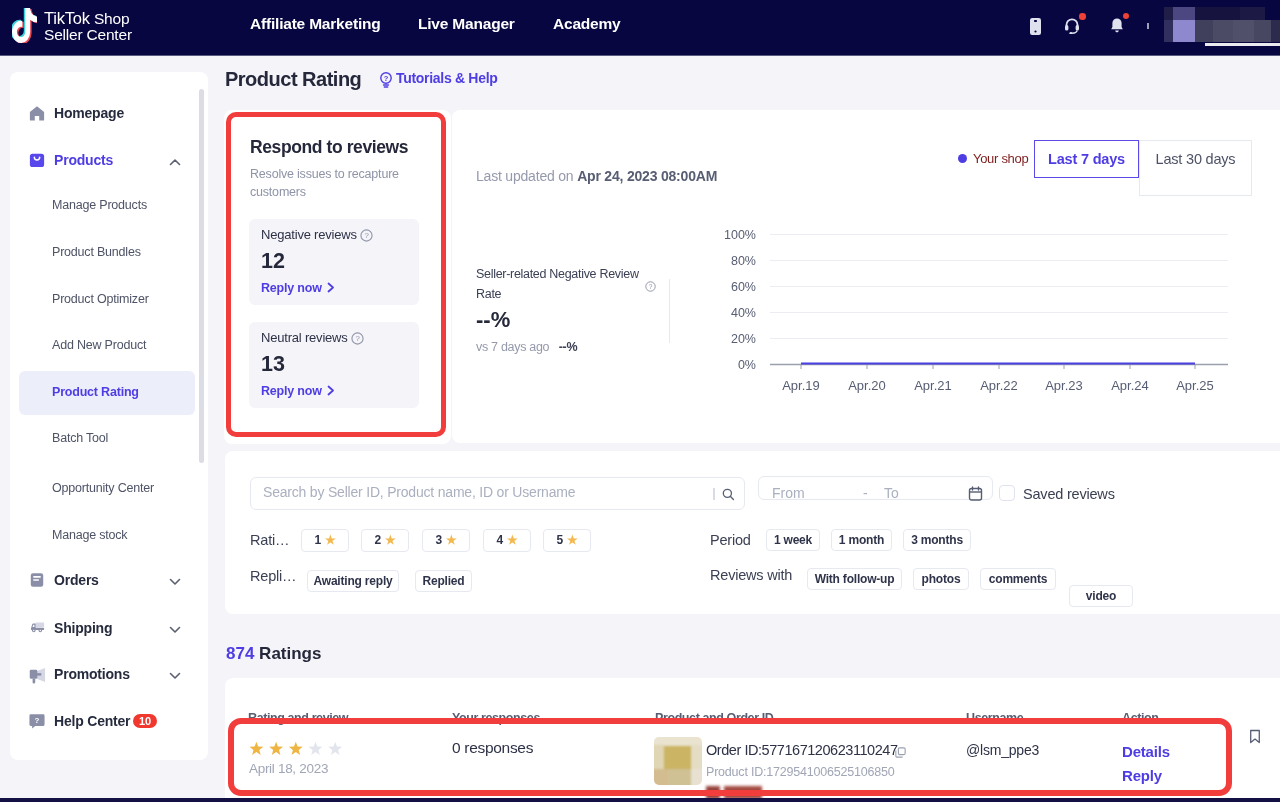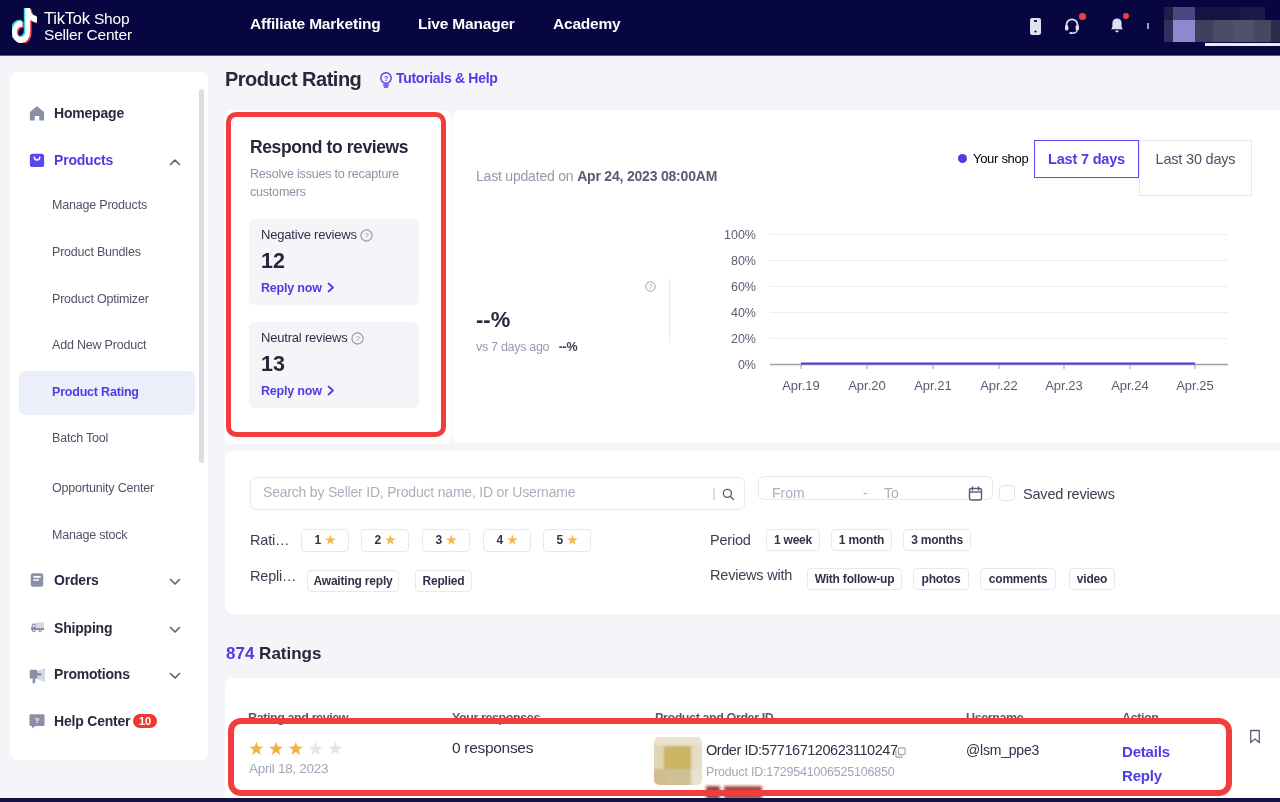--- a/index.html
+++ b/index.html
@@ -199,24 +199,25 @@
     <div class="rn">Reply now <svg width="7" height="11" viewBox="0 0 7 11" style="vertical-align:-1px;margin-left:2px">
           <path d="M1.5 1.5 L6 5.5 L1.5 9.5" fill="none" stroke="#4e3de4" stroke-width="1.7" stroke-linecap="round" stroke-linejoin="round"></path>
         </svg></div>
   </div>
 </div>
 <div class="redbox" style="left:226px;top:112px;width:220px;height:325px;border-width:5.5px;border-radius:10px"></div>
 
 <div class="card" style="left:452px;top:110px;width:828px;height:333px;border-radius:8px 0 0 8px">
   <div style="position:absolute;left:24px;top:58px;font-size:14px;letter-spacing:-0.2px;color:#9599ac">Last updated on <span style="color:#575d72;font-weight:700">Apr 24, 2023 08:00AM</span></div>
   <div style="position:absolute;left:506px;top:44px;width:9px;height:9px;border-radius:50%;background:#4e3de4"></div>
-  <div style="position:absolute;left:521px;top:41px;font-size:13px;letter-spacing:-0.3px;color:#000000">Your shop</div>
+  <div style="position:absolute;left:521px;top:41px;font-size:13px;letter-spacing:-0.3px;color:#7f1d1d">Your shop</div>
   <div style="position:absolute;left:582px;top:30px;width:105px;height:38px;border:1px solid #5b49e8;text-align:center;line-height:36px;font-size:14.5px;letter-spacing:-0.2px;font-weight:700;color:#4e3de4;background:#fff;z-index:2">Last 7 days</div>
   <div style="position:absolute;left:687px;top:30px;width:113px;height:56px;border:1px solid #e7e9f1;text-align:center;line-height:36px;font-size:14.5px;letter-spacing:-0.2px;color:#4d5266">Last 30 days</div>
 
+  <div style="position:absolute;left:24px;top:155px;width:180px;font-size:12.5px;letter-spacing:-0.3px;line-height:19.5px;color:#3b4054">Seller-related Negative Review Rate</div>
   <svg style="position:absolute;left:193px;top:171px" width="11" height="11" viewBox="0 0 14 14">
       <circle cx="7" cy="7" r="6" fill="none" stroke="#8f94a8" stroke-width="1.2"></circle>
       <text x="7" y="10" text-anchor="middle" font-size="8.5" fill="#8f94a8">?</text>
     </svg>
   <div style="position:absolute;left:24px;top:197px;font-size:22px;font-weight:700;color:#25283a">--%</div>
   <div style="position:absolute;left:24px;top:230px;font-size:12.5px;letter-spacing:-0.3px;color:#9599ac">vs 7 days ago&nbsp;&nbsp;&nbsp;<span style="color:#3b4054;font-weight:700">--%</span></div>
   <div style="position:absolute;left:217px;top:169px;width:1px;height:64px;background:#e7e9f1"></div>
 
   <svg style="position:absolute;left:228px;top:110px" width="588" height="200" viewBox="0 0 588 200">
     <g font-size="12.5" fill="#575d72">
@@ -293,21 +294,21 @@
   <div class="btn" style="left:606px;top:78px;width:61px">1 month</div>
   <div class="btn" style="left:678px;top:78px;width:68px">3 months</div>
 
   <div class="fl" style="left:25px;top:117px;width:47px">Replied</div>
   <div class="btn" style="left:82px;top:119px;width:92px">Awaiting reply</div>
   <div class="btn" style="left:190px;top:119px;width:57px">Replied</div>
   <div class="fl" style="left:485px;top:116px">Reviews with</div>
   <div class="btn" style="left:582px;top:117px;width:95px">With follow-up</div>
   <div class="btn" style="left:688px;top:117px;width:56px">photos</div>
   <div class="btn" style="left:755px;top:117px;width:76px">comments</div>
-  <div class="btn" style="left:844px;top:117px;width:46px">video</div>
+  <div class="btn" style="left:844px;top:134px;width:64px">video</div>
 </div>
 
 <div class="abs" style="left:226px;top:644px;font-size:17px;font-weight:700;color:#25283a"><span style="color:#4e3de4">874</span> Ratings</div>
 <div class="card" style="left:225px;top:678px;width:1055px;height:124px;border-radius:8px 0 0 0">
   <div class="thc" style="left:23px">Rating and review</div>
   <div class="thc" style="left:227px">Your responses</div>
   <div class="thc" style="left:430px">Product and Order ID</div>
   <div class="thc" style="left:741px">Username</div>
   <div class="thc" style="left:897px">Action</div>
 

